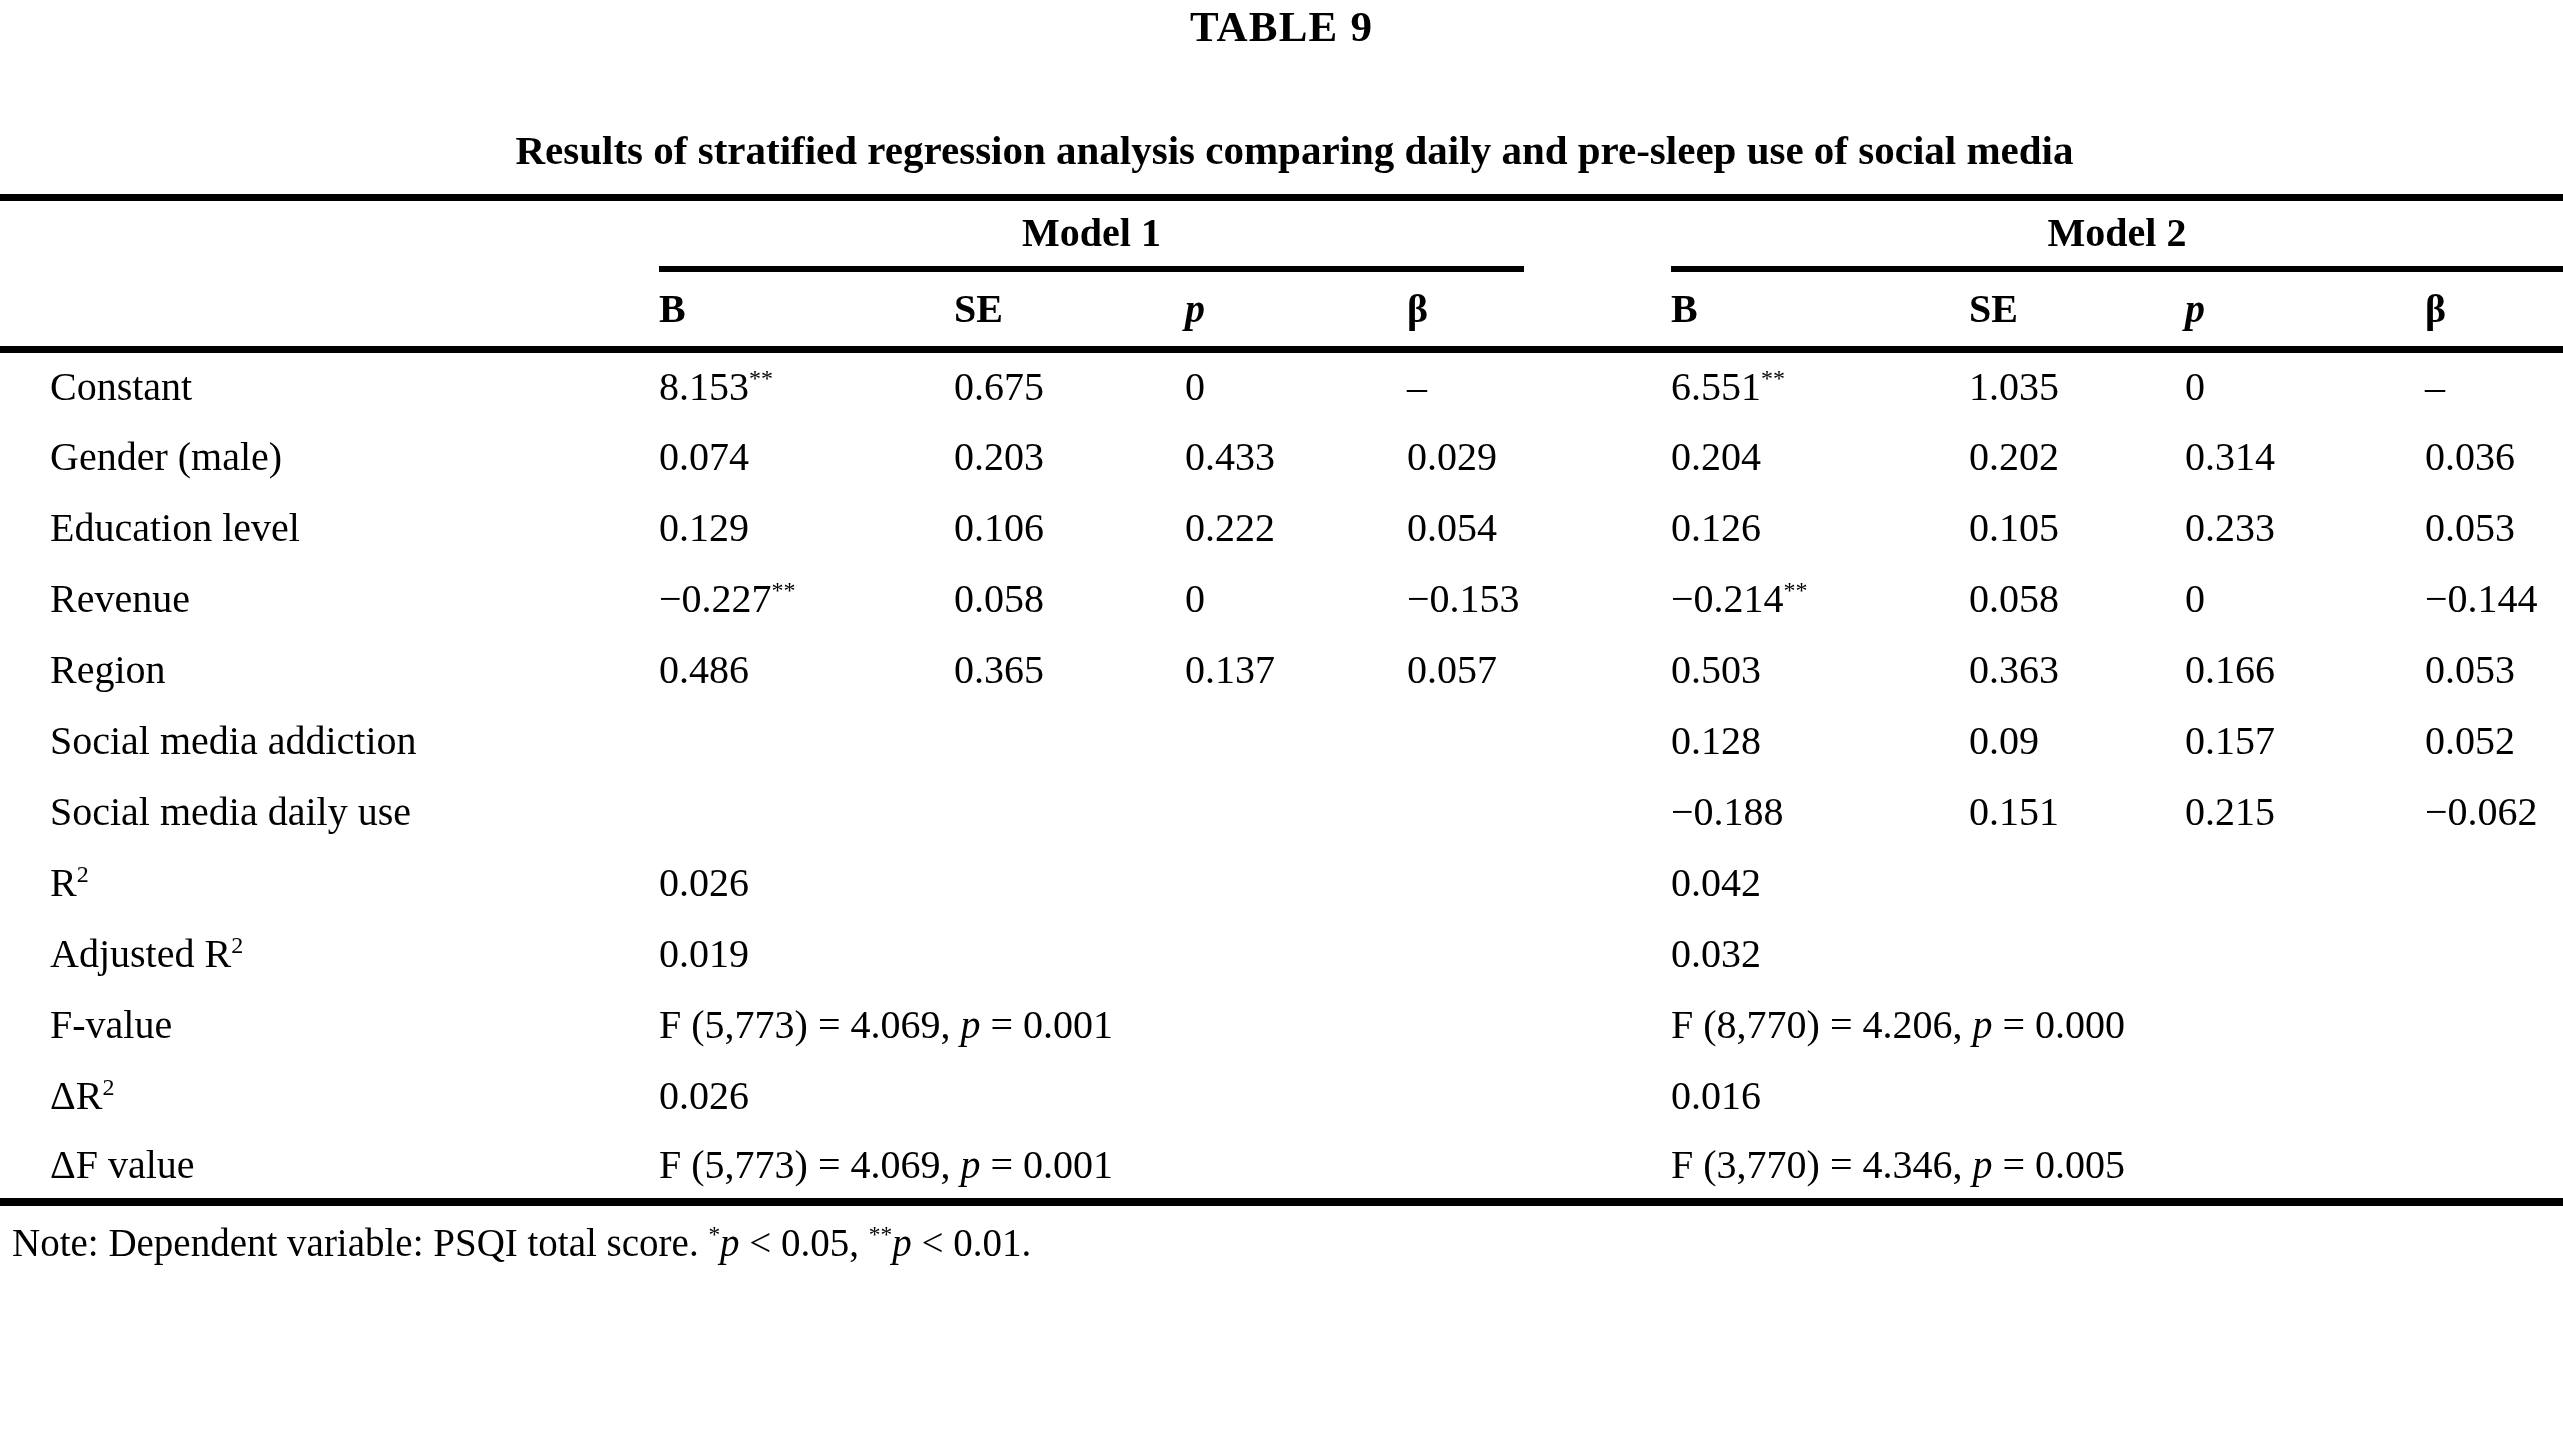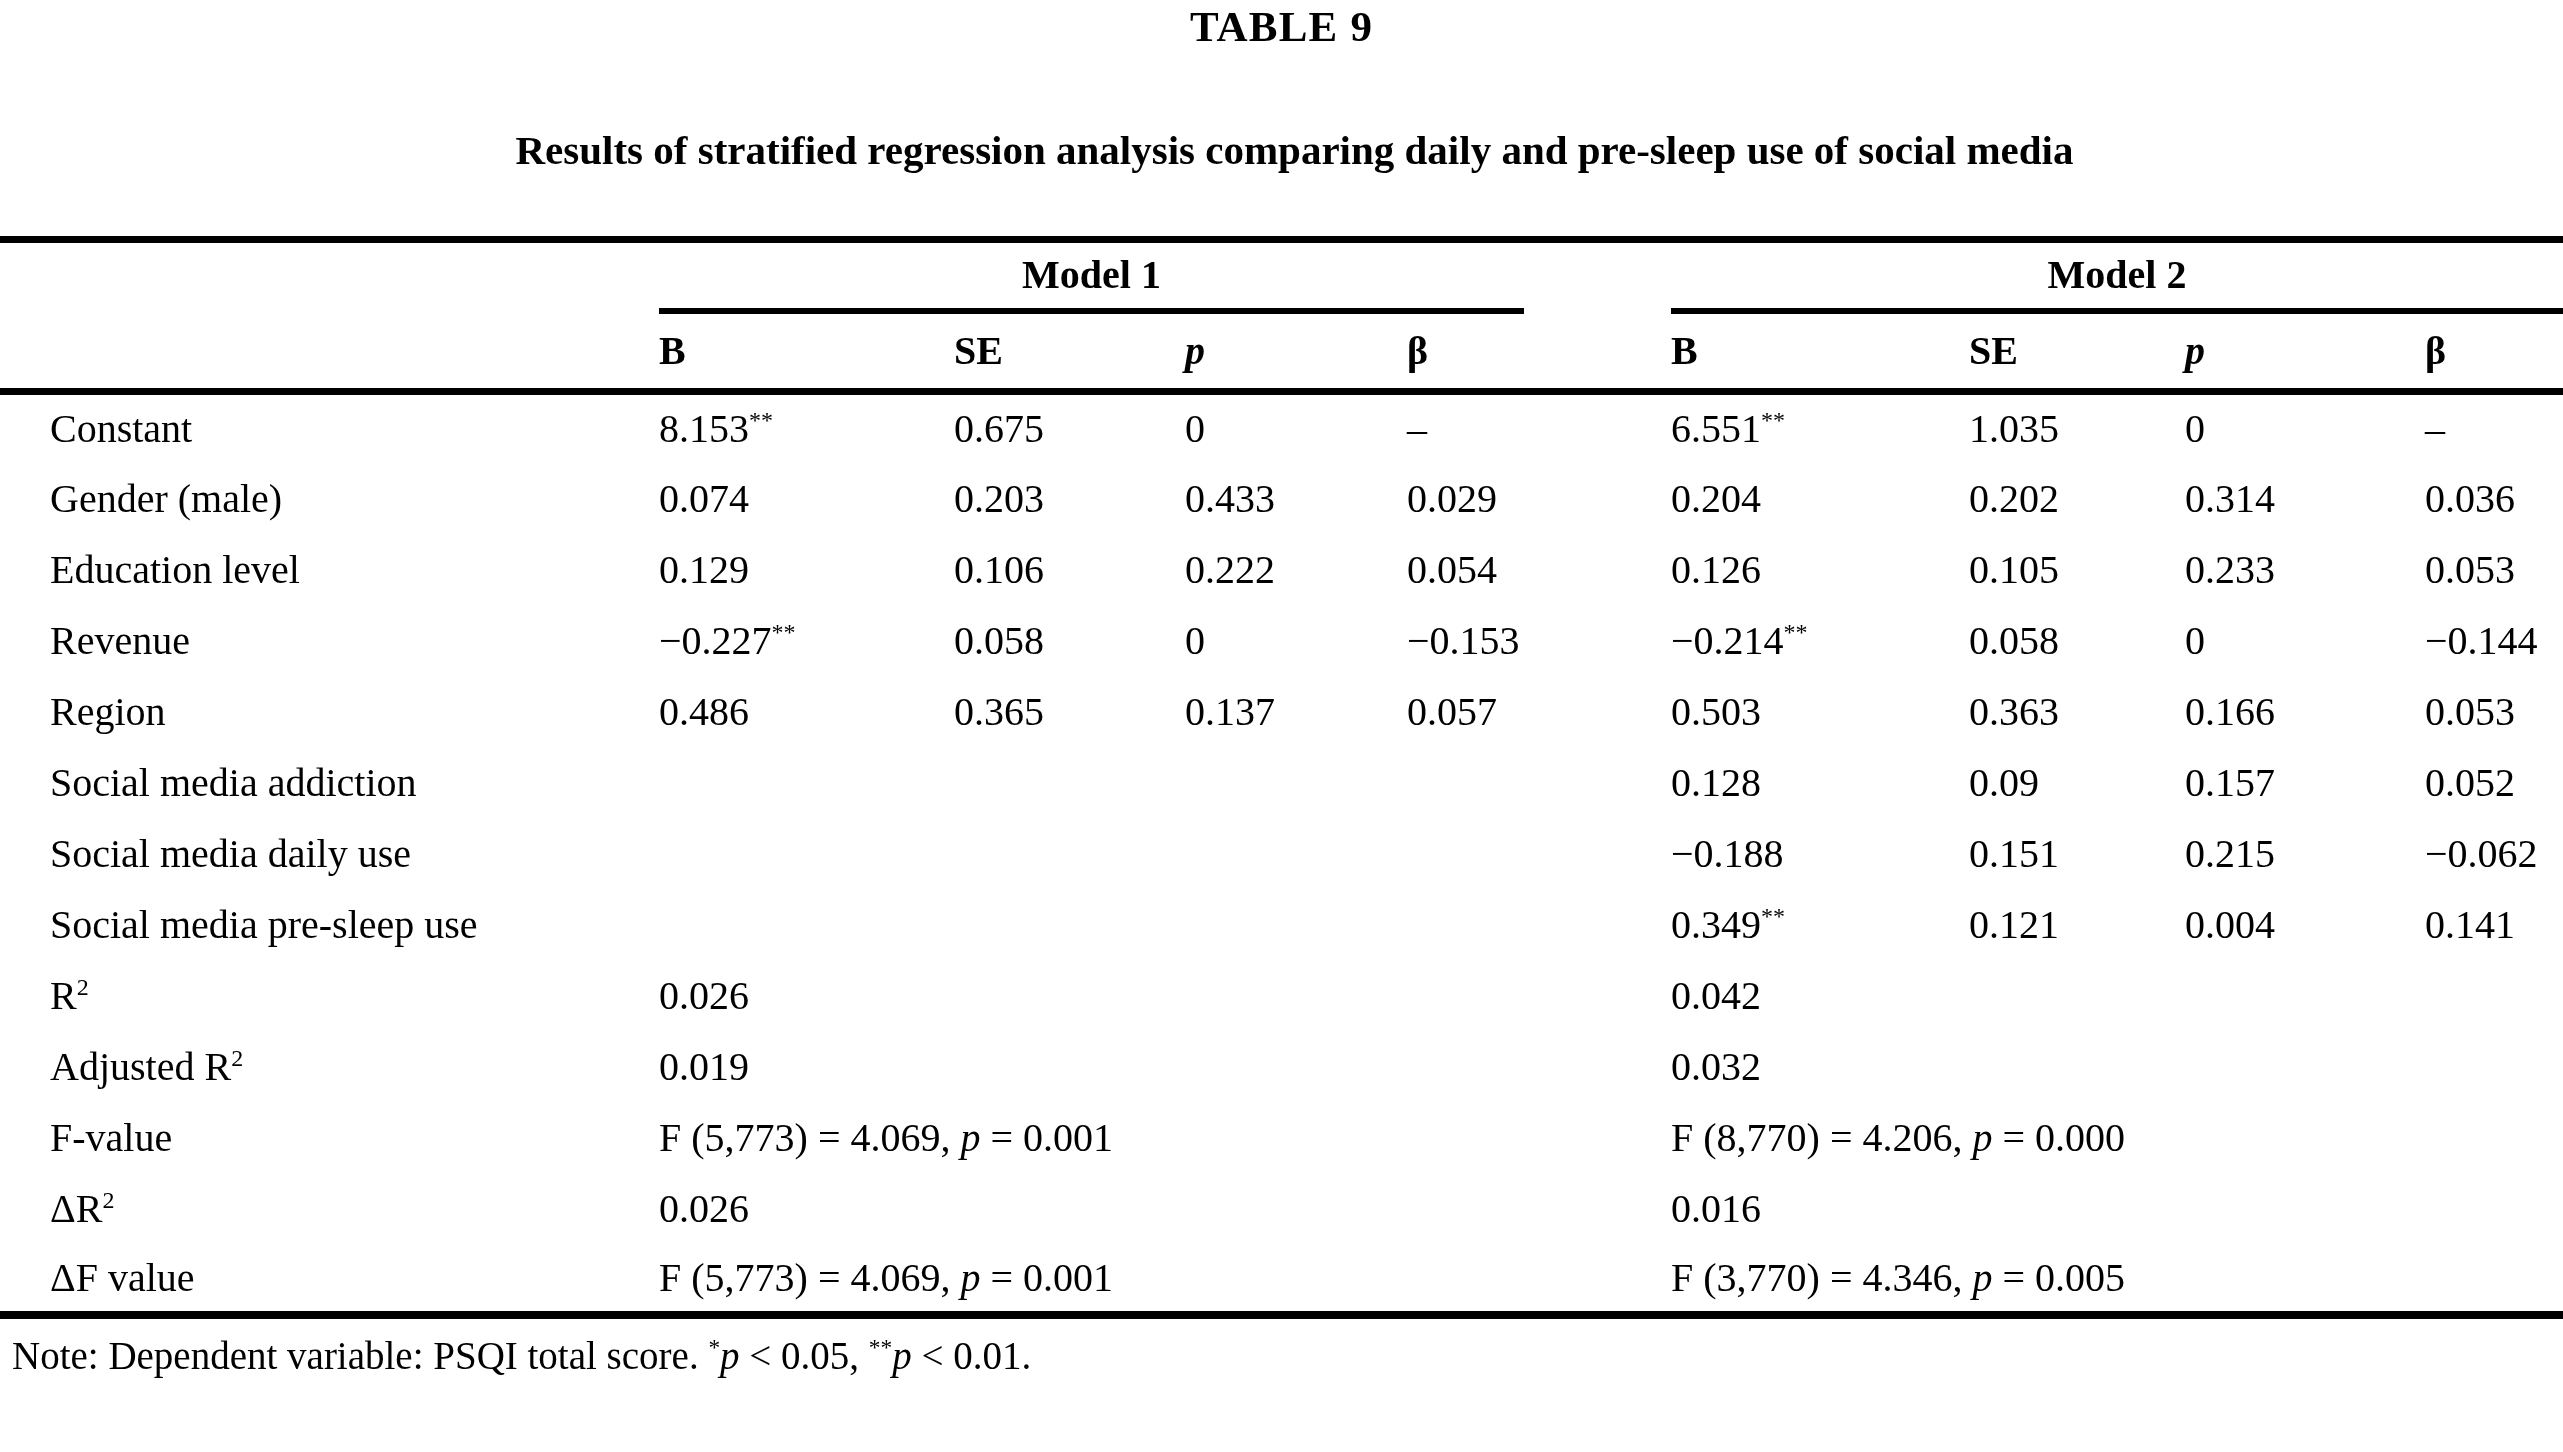--- a/index.html
+++ b/index.html
@@ -17,21 +17,21 @@
     letter-spacing: 1.2px;
   }
   .subtitle {
     margin-top: 72px;
     text-align: center;
     font-size: 41px; font-weight: bold;
     line-height: 51px;
     padding-left: 26px;
   }
   table.regression {
-    margin-top: 60px;
+    margin-top: 18px;
     width: 2563px;
     border-collapse: collapse;
     table-layout: fixed;
     border-top: 7.3px solid #000;
   }
   td { padding: 0; vertical-align: middle; font-size: 40px; }
   td.lbl { padding-left: 50px; }
   tr.grouprow { height: 74px; }
   tr.grouprow td { vertical-align: bottom; }
   .grp-inner {
@@ -165,31 +165,20 @@
       <td></td>
       <td></td>
       <td></td>
       <td></td>
       <td>−0.188</td>
       <td>0.151</td>
       <td>0.215</td>
       <td>−0.062</td>
     </tr>
     <tr>
-      <td class="lbl">Social media pre-sleep use</td>
-      <td></td>
-      <td></td>
-      <td></td>
-      <td></td>
-      <td>0.349<sup>**</sup></td>
-      <td>0.121</td>
-      <td>0.004</td>
-      <td>0.141</td>
-    </tr>
-    <tr>
       <td class="lbl">R<sup>2</sup></td>
       <td>0.026</td>
       <td></td>
       <td></td>
       <td></td>
       <td>0.042</td>
       <td></td>
       <td></td>
       <td></td>
     </tr>

